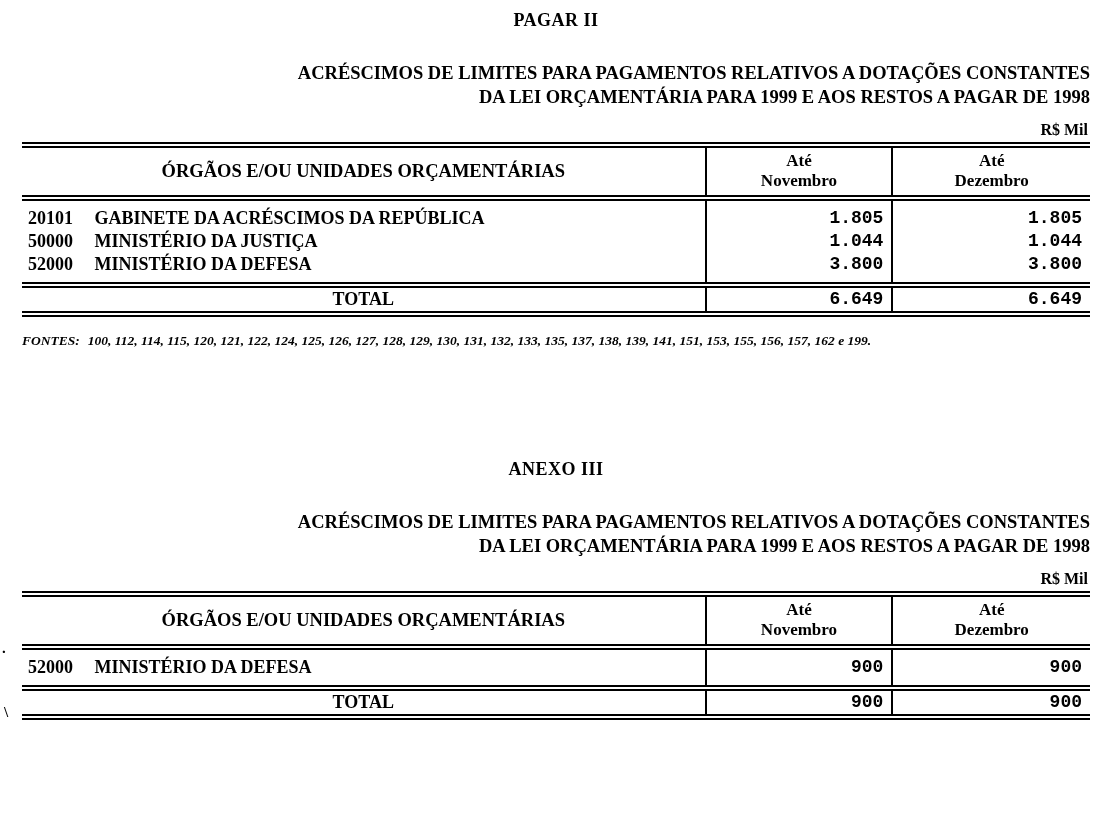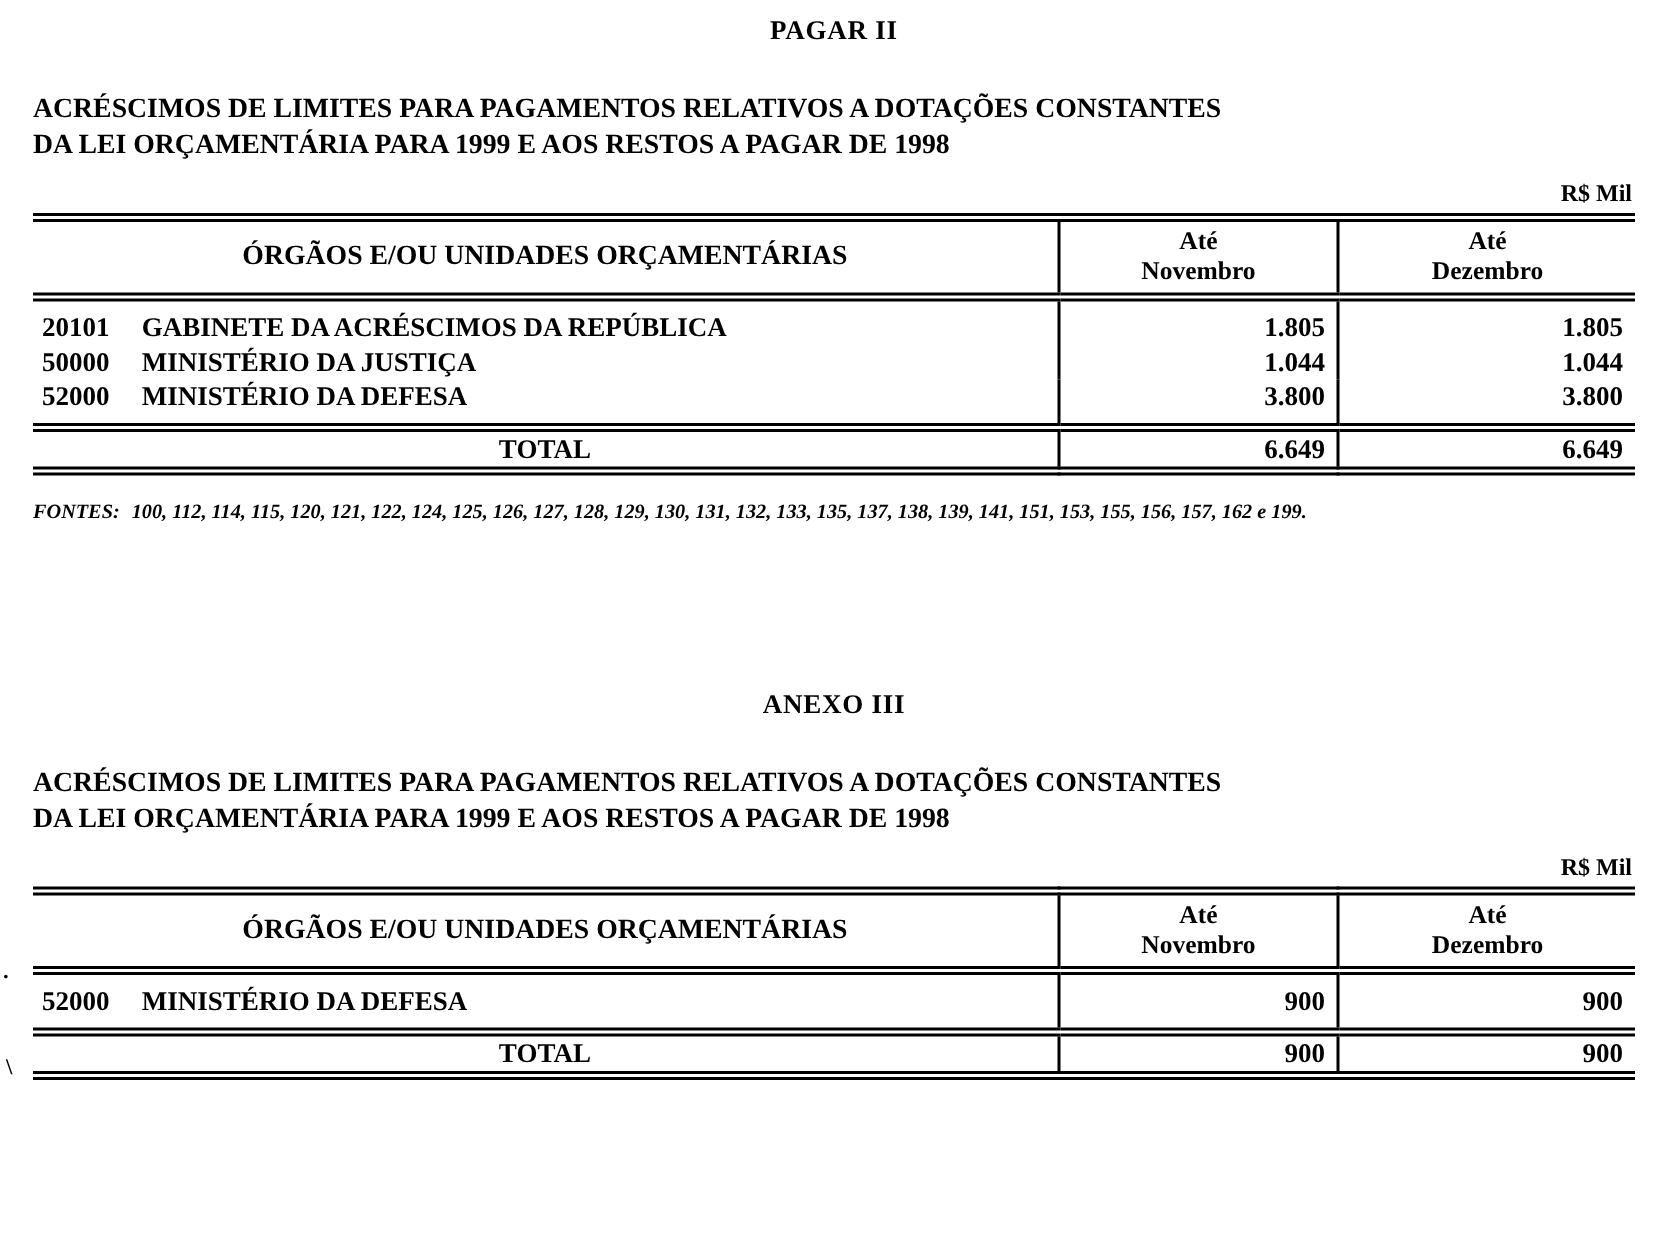--- a/index.html
+++ b/index.html
@@ -13,21 +13,21 @@
     color: #000;
     font-family: "Liberation Serif", "DejaVu Serif", serif;
     font-weight: 700;
   }
   .annex-heading {
     text-align: center;
     font-size: 18px;
     letter-spacing: 0.5px;
   }
   .doc-title {
-    text-align: left;
+    text-align: right;
     font-size: 18.5px;
     line-height: 1.3;
     margin-top: 30px;
   }
   .currency {
     text-align: right;
     font-size: 16px;
     margin: 12px 2px 3px 0;
   }
   table.limits {
@@ -43,21 +43,21 @@
     font-size: 17px;
     text-align: center;
     line-height: 1.2;
     padding: 3px 4px;
   }
   .limits thead th.org-h { font-size: 18.5px; }
   .col-sep { border-left: 2px solid #000; }
   .limits tbody td { font-size: 18px; padding: 1px 4px; }
   .org-cell { padding-left: 6px !important; }
   .code { display: inline-block; width: 62px; }
-  .num-cell { text-align: right; padding-right: 8px !important; }
+  .num-cell { text-align: right; padding-right: 8px !important; font-family: Liberation Mono, monospace; }
   tr.first-data td { padding-top: 7px; }
   tr.last-data td { padding-bottom: 7px; }
   .total-row td {
     border-top: 6px double #000;
     text-align: center;
     font-size: 18.5px;
     padding: 2px 4px;
   }
   .total-row td.num-cell { text-align: right; }
   .fontes { font-size: 13.5px; margin-top: 16px; white-space: nowrap; font-style: italic; }

